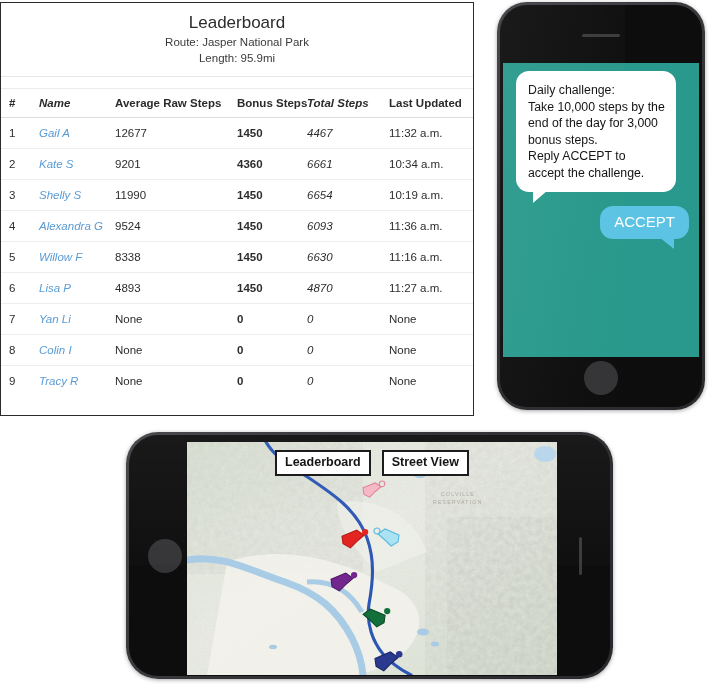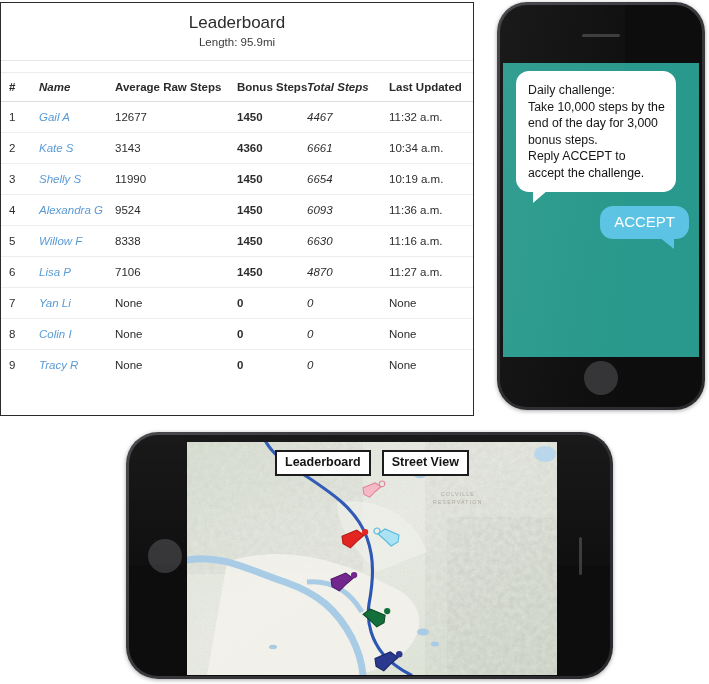--- a/index.html
+++ b/index.html
@@ -257,20 +257,21 @@
     cursor: pointer;
     white-space: nowrap;
   }
 </style>
 </head>
 <body>
 
 <div id="leaderboard-card">
   <div class="lb-header">
     <div class="lb-title">Leaderboard</div>
+    <div class="lb-sub">Route: Jasper National Park</div>
     <div class="lb-sub">Length: 95.9mi</div>
   </div>
   <div class="lb-spacer"></div>
 
   <table class="lb-table">
     <thead>
       <tr>
         <th class="col-rank">#</th>
         <th class="col-name">Name</th>
         <th class="col-avg">Average Raw Steps</th>
@@ -284,21 +285,21 @@
           <td class="col-rank">1</td>
           <td class="col-name"><span class="name-link">Gail A</span></td>
           <td class="col-avg">12677</td>
           <td class="col-bonus">1450</td>
           <td class="col-total">4467</td>
           <td class="col-upd">11:32 a.m.</td>
         </tr>
         <tr>
           <td class="col-rank">2</td>
           <td class="col-name"><span class="name-link">Kate S</span></td>
-          <td class="col-avg">3143</td>
+          <td class="col-avg">9201</td>
           <td class="col-bonus">4360</td>
           <td class="col-total">6661</td>
           <td class="col-upd">10:34 a.m.</td>
         </tr>
         <tr>
           <td class="col-rank">3</td>
           <td class="col-name"><span class="name-link">Shelly S</span></td>
           <td class="col-avg">11990</td>
           <td class="col-bonus">1450</td>
           <td class="col-total">6654</td>
@@ -316,21 +317,21 @@
           <td class="col-rank">5</td>
           <td class="col-name"><span class="name-link">Willow F</span></td>
           <td class="col-avg">8338</td>
           <td class="col-bonus">1450</td>
           <td class="col-total">6630</td>
           <td class="col-upd">11:16 a.m.</td>
         </tr>
         <tr>
           <td class="col-rank">6</td>
           <td class="col-name"><span class="name-link">Lisa P</span></td>
-          <td class="col-avg">7106</td>
+          <td class="col-avg">4893</td>
           <td class="col-bonus">1450</td>
           <td class="col-total">4870</td>
           <td class="col-upd">11:27 a.m.</td>
         </tr>
         <tr>
           <td class="col-rank">7</td>
           <td class="col-name"><span class="name-link">Yan Li</span></td>
           <td class="col-avg">None</td>
           <td class="col-bonus">0</td>
           <td class="col-total">0</td>

